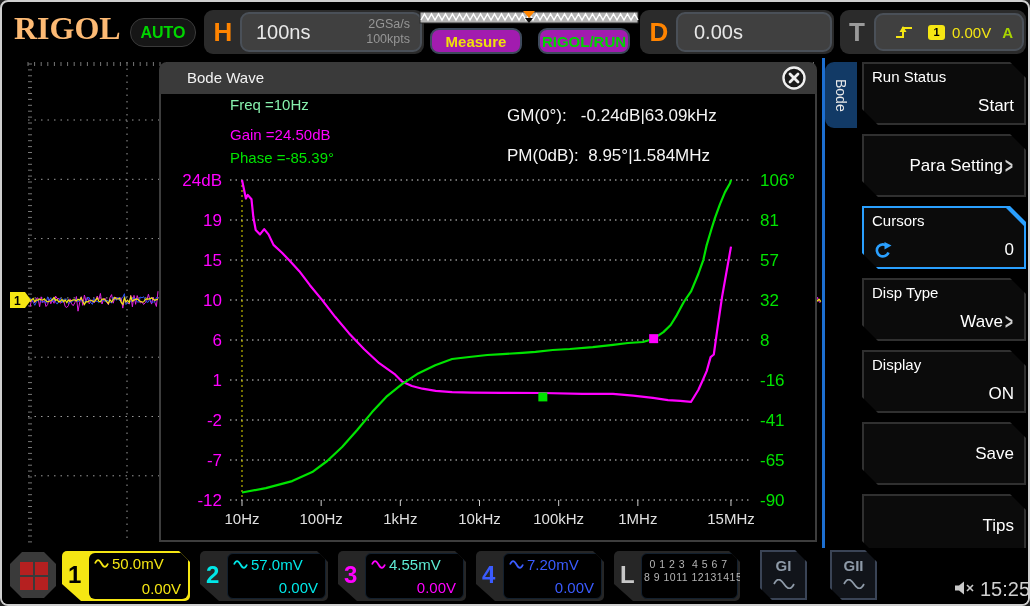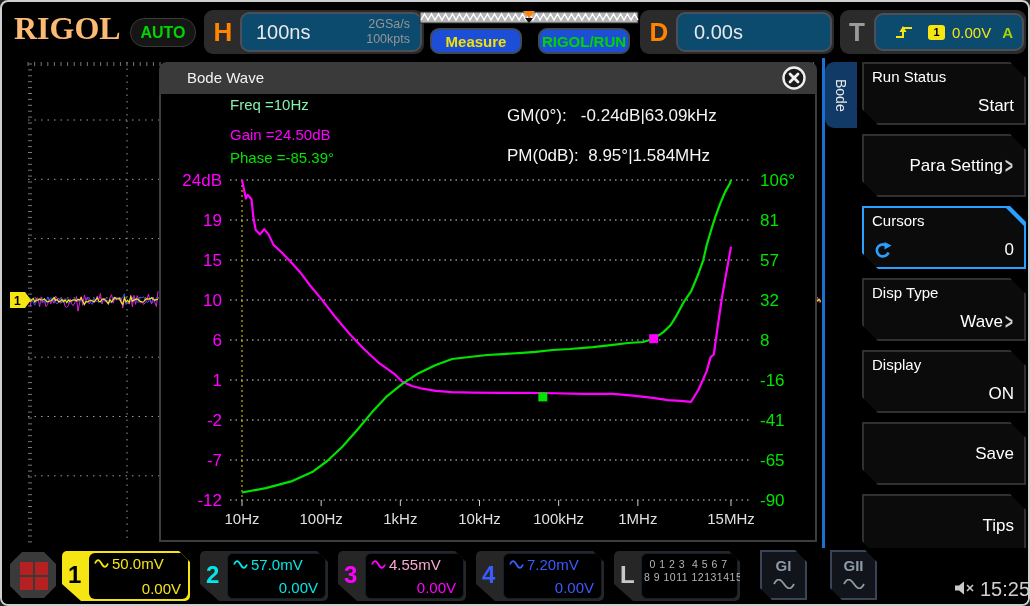--- a/index.html
+++ b/index.html
@@ -7,24 +7,24 @@
     border-radius:8px;overflow:hidden;box-sizing:border-box;
     font-family:"Liberation Sans",sans-serif;-webkit-user-select:none;user-select:none;}
   .abs{position:absolute;}
   
   .logo{left:12px;top:8px;font-family:"Liberation Serif",serif;font-weight:bold;font-size:32px;
     color:#fdba74;letter-spacing:0px;}
   .auto-pill{left:128px;top:16px;width:64px;height:27px;border-radius:14px;background:#161616;
     border:1px solid #3a3a3a;color:#00d500;font-weight:bold;font-size:16px;line-height:27px;text-align:center;}
   .hd-group{background:#2b2b2b;border-radius:9px;}
   .tab-letter{font-size:26px;font-weight:bold;line-height:44px;text-align:center;width:34px;}
-  .lcd-box{background:#0c4a6e;border:2px solid #4a5058;border-radius:9px;box-sizing:border-box;}
+  .lcd-box{background:#404040;border:2px solid #4a5058;border-radius:9px;box-sizing:border-box;}
   .tb-main{color:#e8e8e8;font-size:20px;}
   .tb-sub{color:#969696;font-size:12.5px;text-align:right;line-height:15px;}
-  .topbtn{width:92px;height:26px;border-radius:9px;border:2px solid #3e4a5c;background:#1d4ed8;
+  .topbtn{width:92px;height:26px;border-radius:9px;border:2px solid #3e4a5c;background:#a21caf;
     font-weight:bold;font-size:15px;text-align:center;line-height:23px;box-sizing:border-box;}
   .trig-badge{width:17px;height:15px;background:#f5e613;color:#000;border-radius:3px;
     font-size:11px;font-weight:bold;text-align:center;line-height:15px;}
   
   .dialog{left:157px;top:60px;width:658px;height:480px;z-index:5;}
   .dlg-header{position:absolute;left:0;top:0;right:0;height:32px;background:#3a3a3a;
     border-radius:8px 8px 0 0;color:#f2f2f2;font-size:15px;line-height:32px;padding-left:28px;box-sizing:border-box;}
   .dlg-body{position:absolute;left:0;top:32px;right:0;bottom:0;background:#000;
     border:2px solid #3d3d3d;border-top:none;box-sizing:border-box;}
   .readout{font-size:15px;white-space:pre;}
@@ -469,21 +469,21 @@
                 <path d="M1,4.5 C3,0 5,0 7.5,4.5 C10,9 12,9 14,4.5" fill="none" stroke="#00e8e8" stroke-width="1.8"></path>
               </svg>
               <span>57.0mV</span>
             </div>
             <div class="ch-offset" style="color: rgb(0, 232, 232);">0.00V</div>
           </div>
         </div>
         <div class="chbox">
           <div class="ch-num" style="color: rgb(255, 0, 255);">3</div>
           <div class="ch-inner">
-            <div class="ch-scale" style="color: #f9a8d4;">
+            <div class="ch-scale" style="color: #5eead4;">
               <svg width="15" height="9">
                 <path d="M1,4.5 C3,0 5,0 7.5,4.5 C10,9 12,9 14,4.5" fill="none" stroke="#ff00ff" stroke-width="1.8"></path>
               </svg>
               <span>4.55mV</span>
             </div>
             <div class="ch-offset" style="color: rgb(255, 0, 255);">0.00V</div>
           </div>
         </div>
         <div class="chbox">
           <div class="ch-num" style="color: rgb(58, 91, 255);">4</div>

